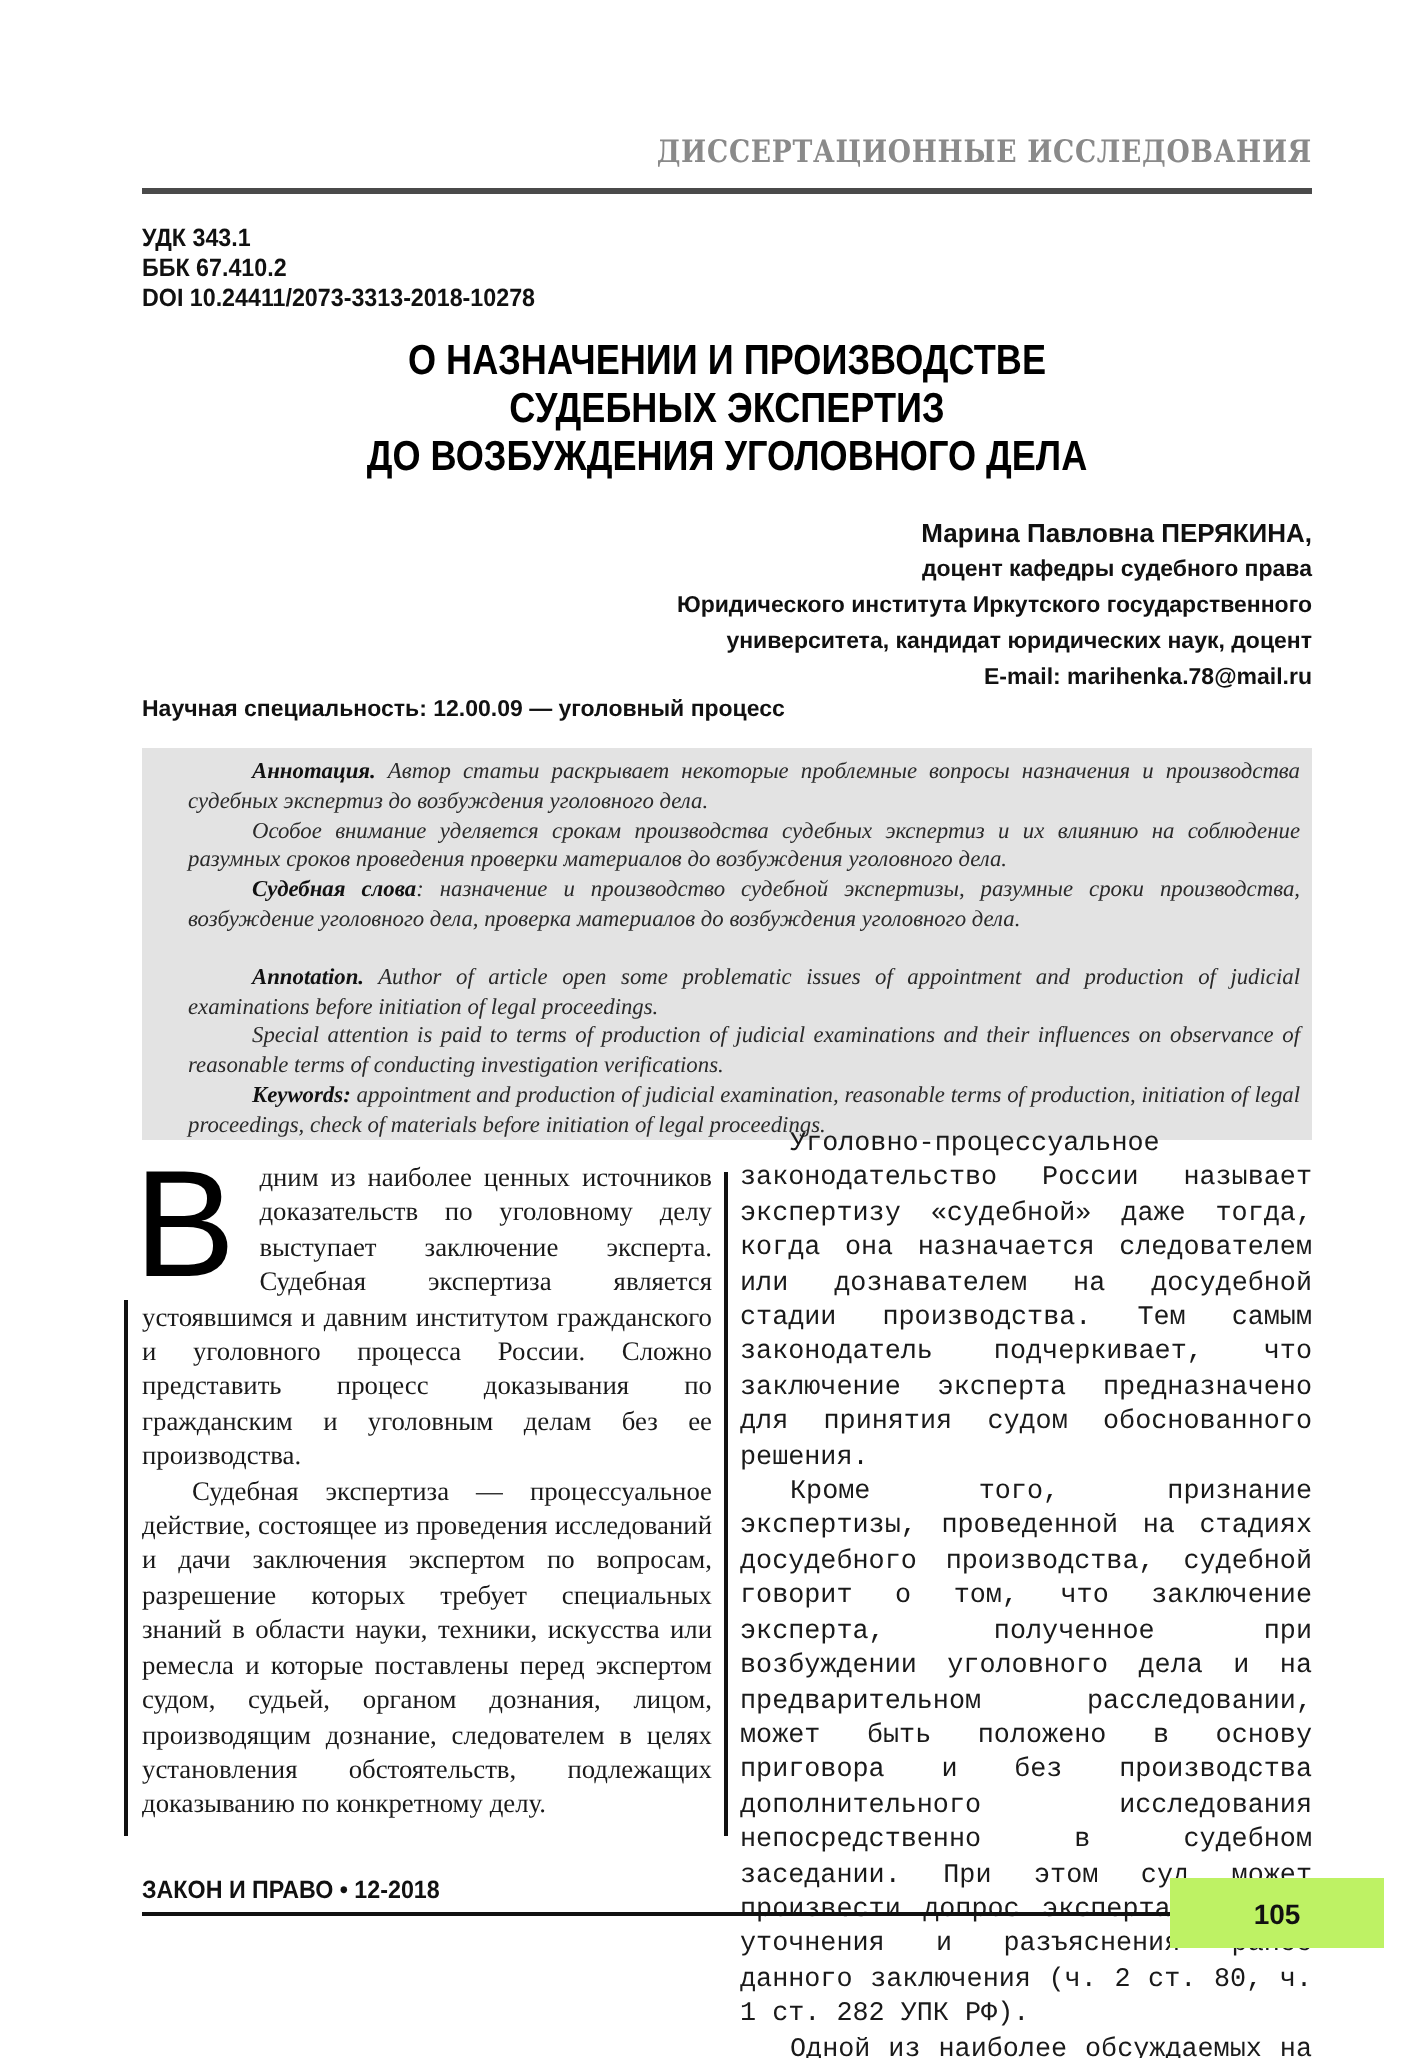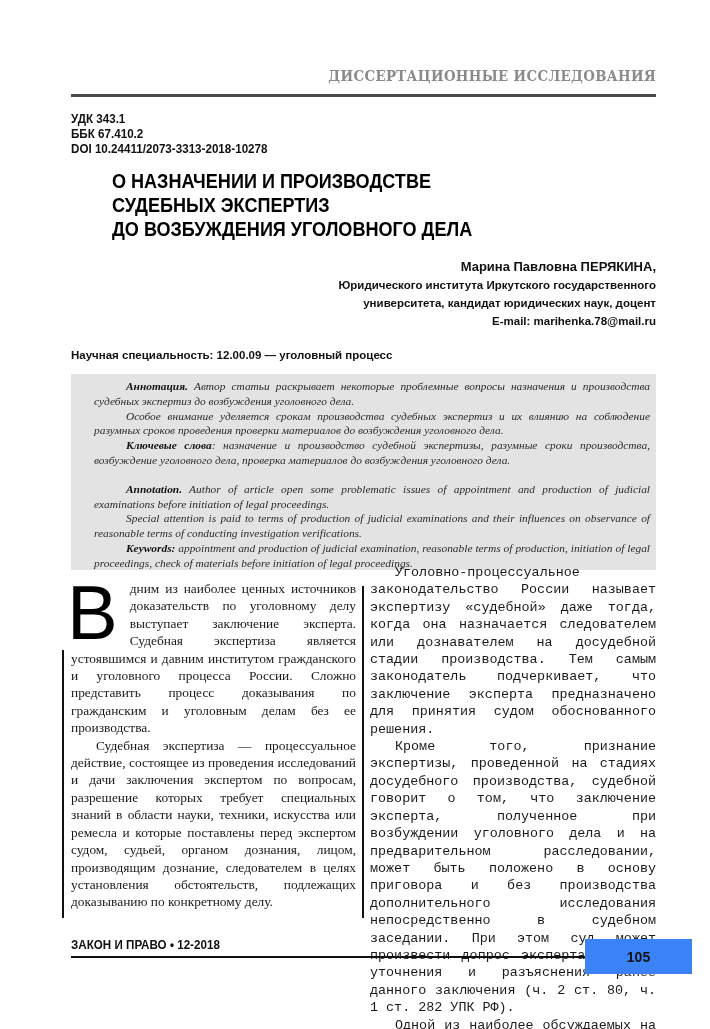--- a/index.html
+++ b/index.html
@@ -11,21 +11,21 @@
       font-family:"DejaVu Serif", serif; font-weight:bold; font-size:15.5px;
       color:#8a8a8a; letter-spacing:0.4px; transform:scaleX(0.86); transform-origin:right center;
       white-space:nowrap;
     }
     .header-rule { left:71px; top:94px; width:585px; height:3px; background:#4a4a4a; }
 
     .codes { left:71px; top:112px; font-family:"Liberation Sans", sans-serif; font-weight:bold;
       font-size:12.5px; line-height:15px; color:#111; transform:scaleX(0.93); transform-origin:left top; }
     .codes div { white-space:nowrap; }
 
-    .title { left:71px; top:169px; width:585px; text-align:left;
+    .title { left:71px; top:169px; width:585px; text-align:center;
       font-family:"Liberation Sans", sans-serif; font-weight:bold; font-size:21px; line-height:24px;
       color:#000; }
     .title div { transform:scaleX(0.86); white-space:nowrap; }
 
     .author { right:54px; top:258px; text-align:right; font-family:"Liberation Sans", sans-serif;
       font-weight:bold; font-size:11.5px; line-height:18px; color:#111; }
     .author .name { font-size:13px;text-align:right; }
     .author div { white-space:nowrap; }
 
     .specialty { left:71px; top:349px; font-family:"Liberation Sans", sans-serif; font-weight:bold;
@@ -46,21 +46,21 @@
     .col-left p.first { text-indent:0; }
     .dropcap { float:left; font-family:"Liberation Sans", sans-serif; font-size:76px; line-height:62px;
       height:64px; margin:2px 12px 0 -4px; color:#000; }
 
     .rule-left { left:62px; top:650px; width:1.5px; height:268px; background:#111; }
     .rule-mid { left:362px; top:586px; width:1.5px; height:332px; background:#111; }
 
     .footer-title { left:71px; top:938px; font-family:"Liberation Sans", sans-serif; font-weight:bold;
       font-size:12.5px; color:#111; white-space:nowrap; transform:scaleX(0.93); transform-origin:left top; }
     .footer-rule { left:71px; top:956px; width:514px; height:1.5px; background:#111; }
-    .page-box { left:585px; top:939px; width:107px; height:35px; background:#3b82f6;
+    .page-box { left:585px; top:939px; width:107px; height:35px; background:#bef264;
       display:flex; align-items:center; justify-content:center;
       font-family:"Liberation Sans", sans-serif; font-weight:bold; font-size:14px; color:#111; }
   </style>
 </head>
 <body>
 
 <div class="abs section-header">ДИССЕРТАЦИОННЫЕ ИССЛЕДОВАНИЯ</div>
 <div class="abs header-rule"></div>
 
 <div class="abs codes">
@@ -70,31 +70,32 @@
 </div>
 
 <div class="abs title">
   <div>О НАЗНАЧЕНИИ И ПРОИЗВОДСТВЕ</div>
   <div>СУДЕБНЫХ ЭКСПЕРТИЗ</div>
   <div>ДО ВОЗБУЖДЕНИЯ УГОЛОВНОГО ДЕЛА</div>
 </div>
 
 <div class="abs author">
   <div class="name">Марина Павловна ПЕРЯКИНА,</div>
+  <div>доцент кафедры судебного права</div>
   <div>Юридического института Иркутского государственного</div>
   <div>университета,  кандидат юридических наук, доцент</div>
   <div>E-mail: marihenka.78@mail.ru</div>
 </div>
 
 <div class="abs specialty">Научная специальность: 12.00.09 — уголовный процесс</div>
 
 <div class="abs abstract-box">
   <p class="ru"><b>Аннотация.</b><span> Автор статьи раскрывает некоторые проблемные вопросы назначения и производства судебных экспертиз до возбуждения уголовного дела.</span></p>
   <p>Особое внимание уделяется срокам производства судебных экспертиз и их влиянию на соблюдение разумных сроков проведения  проверки материалов до возбуждения уголовного дела.</p>
-  <p><b>Ключевые слова</b><span>: назначение и производство судебной экспертизы, разумные сроки производства, возбуждение уголовного дела, проверка материалов до возбуждения уголовного дела.</span></p>
+  <p><b>Судебная слова</b><span>: назначение и производство судебной экспертизы, разумные сроки производства, возбуждение уголовного дела, проверка материалов до возбуждения уголовного дела.</span></p>
   <p class="en"><b>Annotation.</b><span> Author of article open some problematic issues of appointment and production of judicial examinations before initiation of legal proceedings.</span></p>
   <p>Special attention is paid to terms of production of judicial examinations and their influences on observance of reasonable terms of conducting investigation verifications.</p>
   <p><b>Keywords:</b><span> appointment and production of judicial examination, reasonable terms of production, initiation of legal proceedings, check of materials before initiation of legal proceedings.</span></p>
 </div>
 
 <div class="abs rule-left"></div>
 <div class="abs rule-mid"></div>
 
 <div class="abs col col-left">
   <p class="first"><span class="dropcap">В</span><span>дним из наиболее ценных источников доказательств по уголовному делу выступает заключение эксперта. Судебная экспертиза является устоявшимся и давним институтом гражданского и уголовного процесса России. Сложно представить процесс доказывания по гражданским и уголовным делам без ее производства.</span></p>

